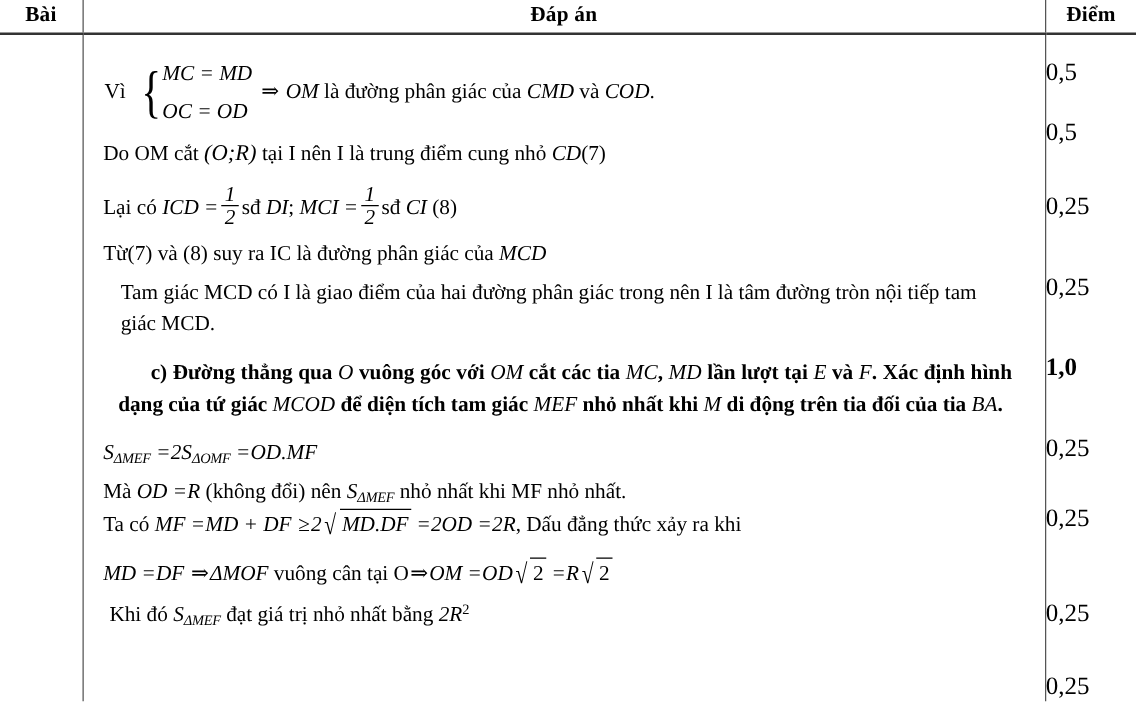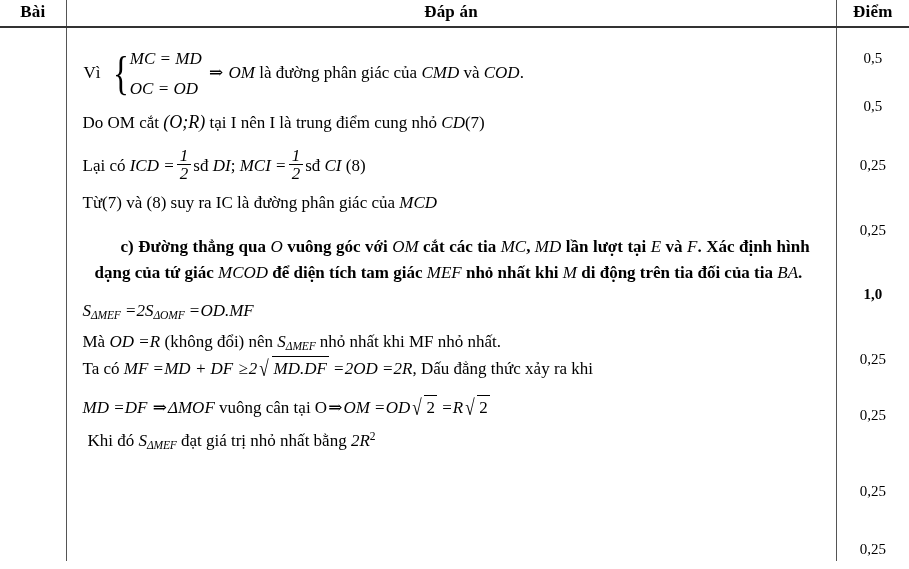--- a/index.html
+++ b/index.html
@@ -74,22 +74,22 @@
     padding: 0;
   }
 
   .ans-cell {
     padding: 3px 6px 4px 10px;
     font-size: 17px;
     line-height: 1.42;
     vertical-align: middle;
   }
   .score-cell {
-    text-align: center;
-    font-size: 15px;
+    text-align: left;
+    font-size: 20px;
     vertical-align: middle;
     padding: 0 2px;
     margin-left: 24px;
   }
   .score-cell.bold { font-weight: bold; }
 
   
   .sep-dotted > td { border-top: 2px dotted #1a1a1a; }
   .sep-solid  > td { border-top: 1.5px solid #6b6b6b; }
   .sep-solid-dark > td { border-top: 1.5px solid #333; }
@@ -231,20 +231,23 @@
                     <span class="mi">CI</span>
                     <span>(8)</span>
                   </span>
                   <span class="line" style="margin-top:8px;">
                     <span>Từ(7) và (8) suy ra IC là đường phân giác của</span>
                     <span class="mi">MCD</span>
                   </span>
                 </td>
               </tr>
 
+              <tr class="sep-dotted">
+                <td class="ans-cell" style="height:51px;padding-left:14px;padding-right:8px;">Tam giác MCD có I là giao điểm của hai đường phân giác trong nên I là tâm đường tròn nội tiếp tam giác MCD.</td>
+              </tr>
 
               <tr class="sep-solid bold-row">
                 <td class="ans-cell" style="height:77px;">
                   <span class="indent"></span><span>c)</span>
                   <span>Đường thẳng qua</span>
                   <span class="mi" style="font-weight:normal;">O</span>
                   <span>vuông góc với</span>
                   <span class="mi" style="font-weight:normal;">OM</span>
                   <span>cắt các tia</span>
                   <span class="mi" style="font-weight:normal;">MC</span><span>,</span>

